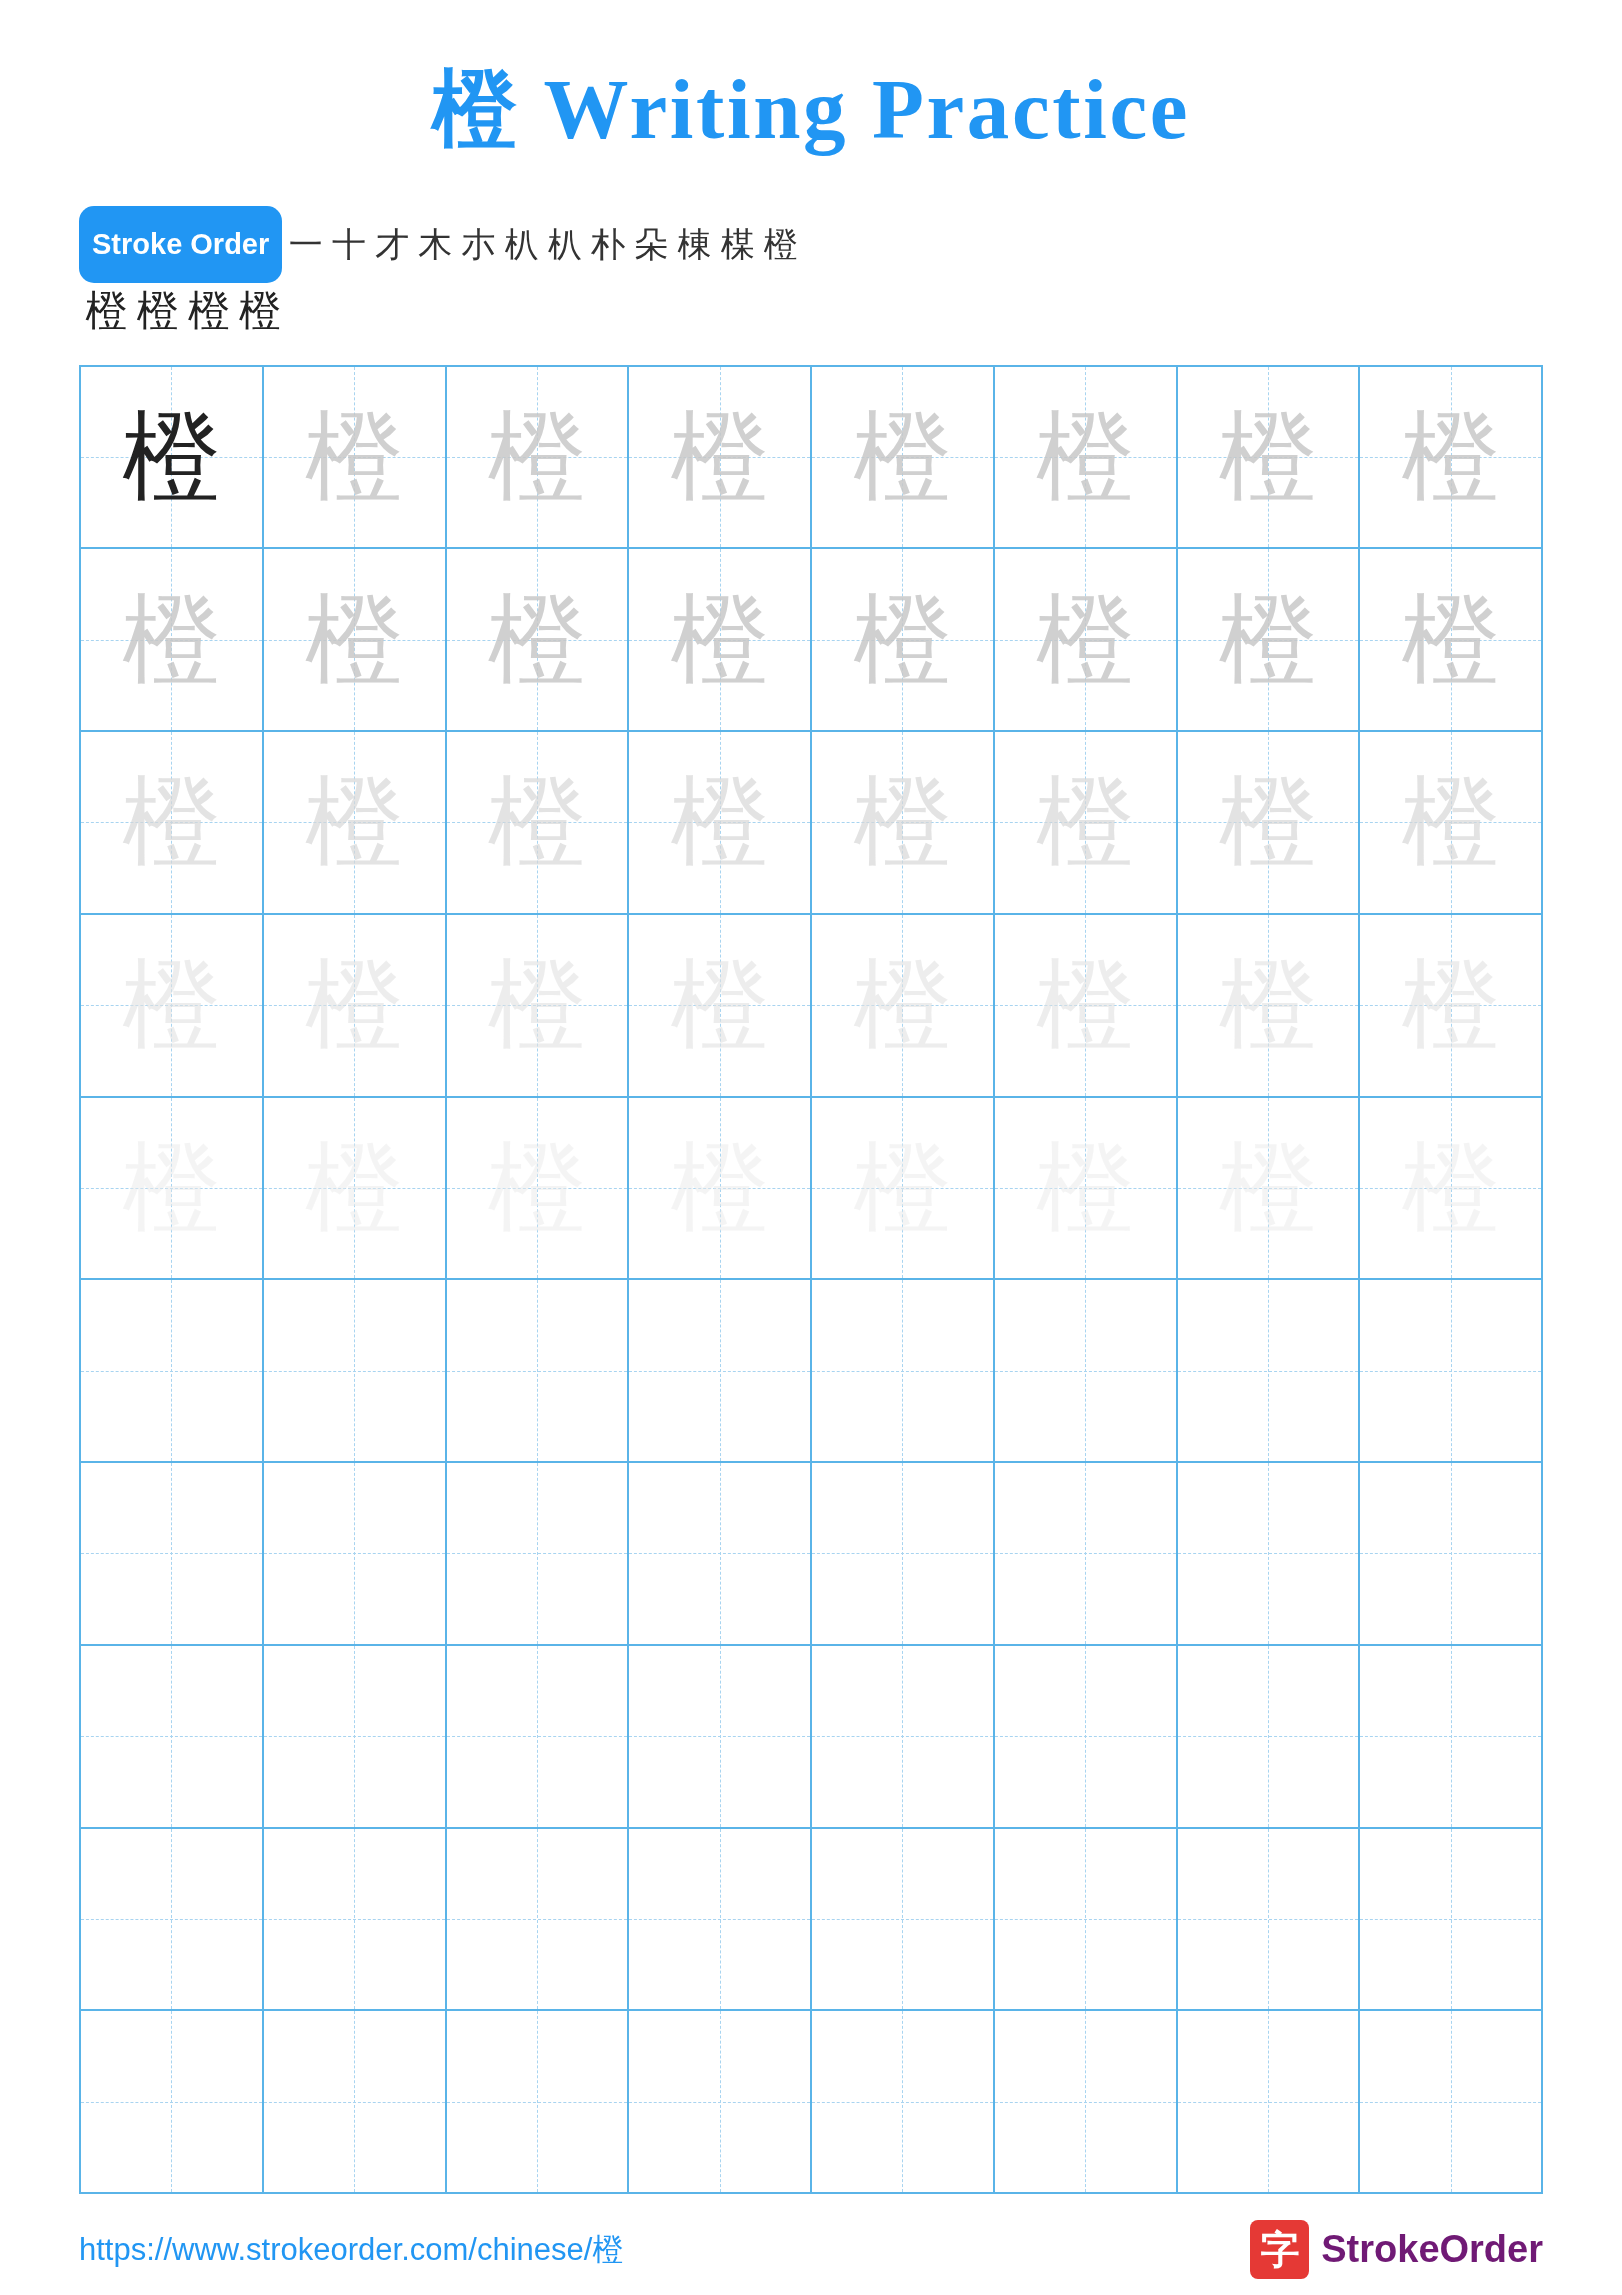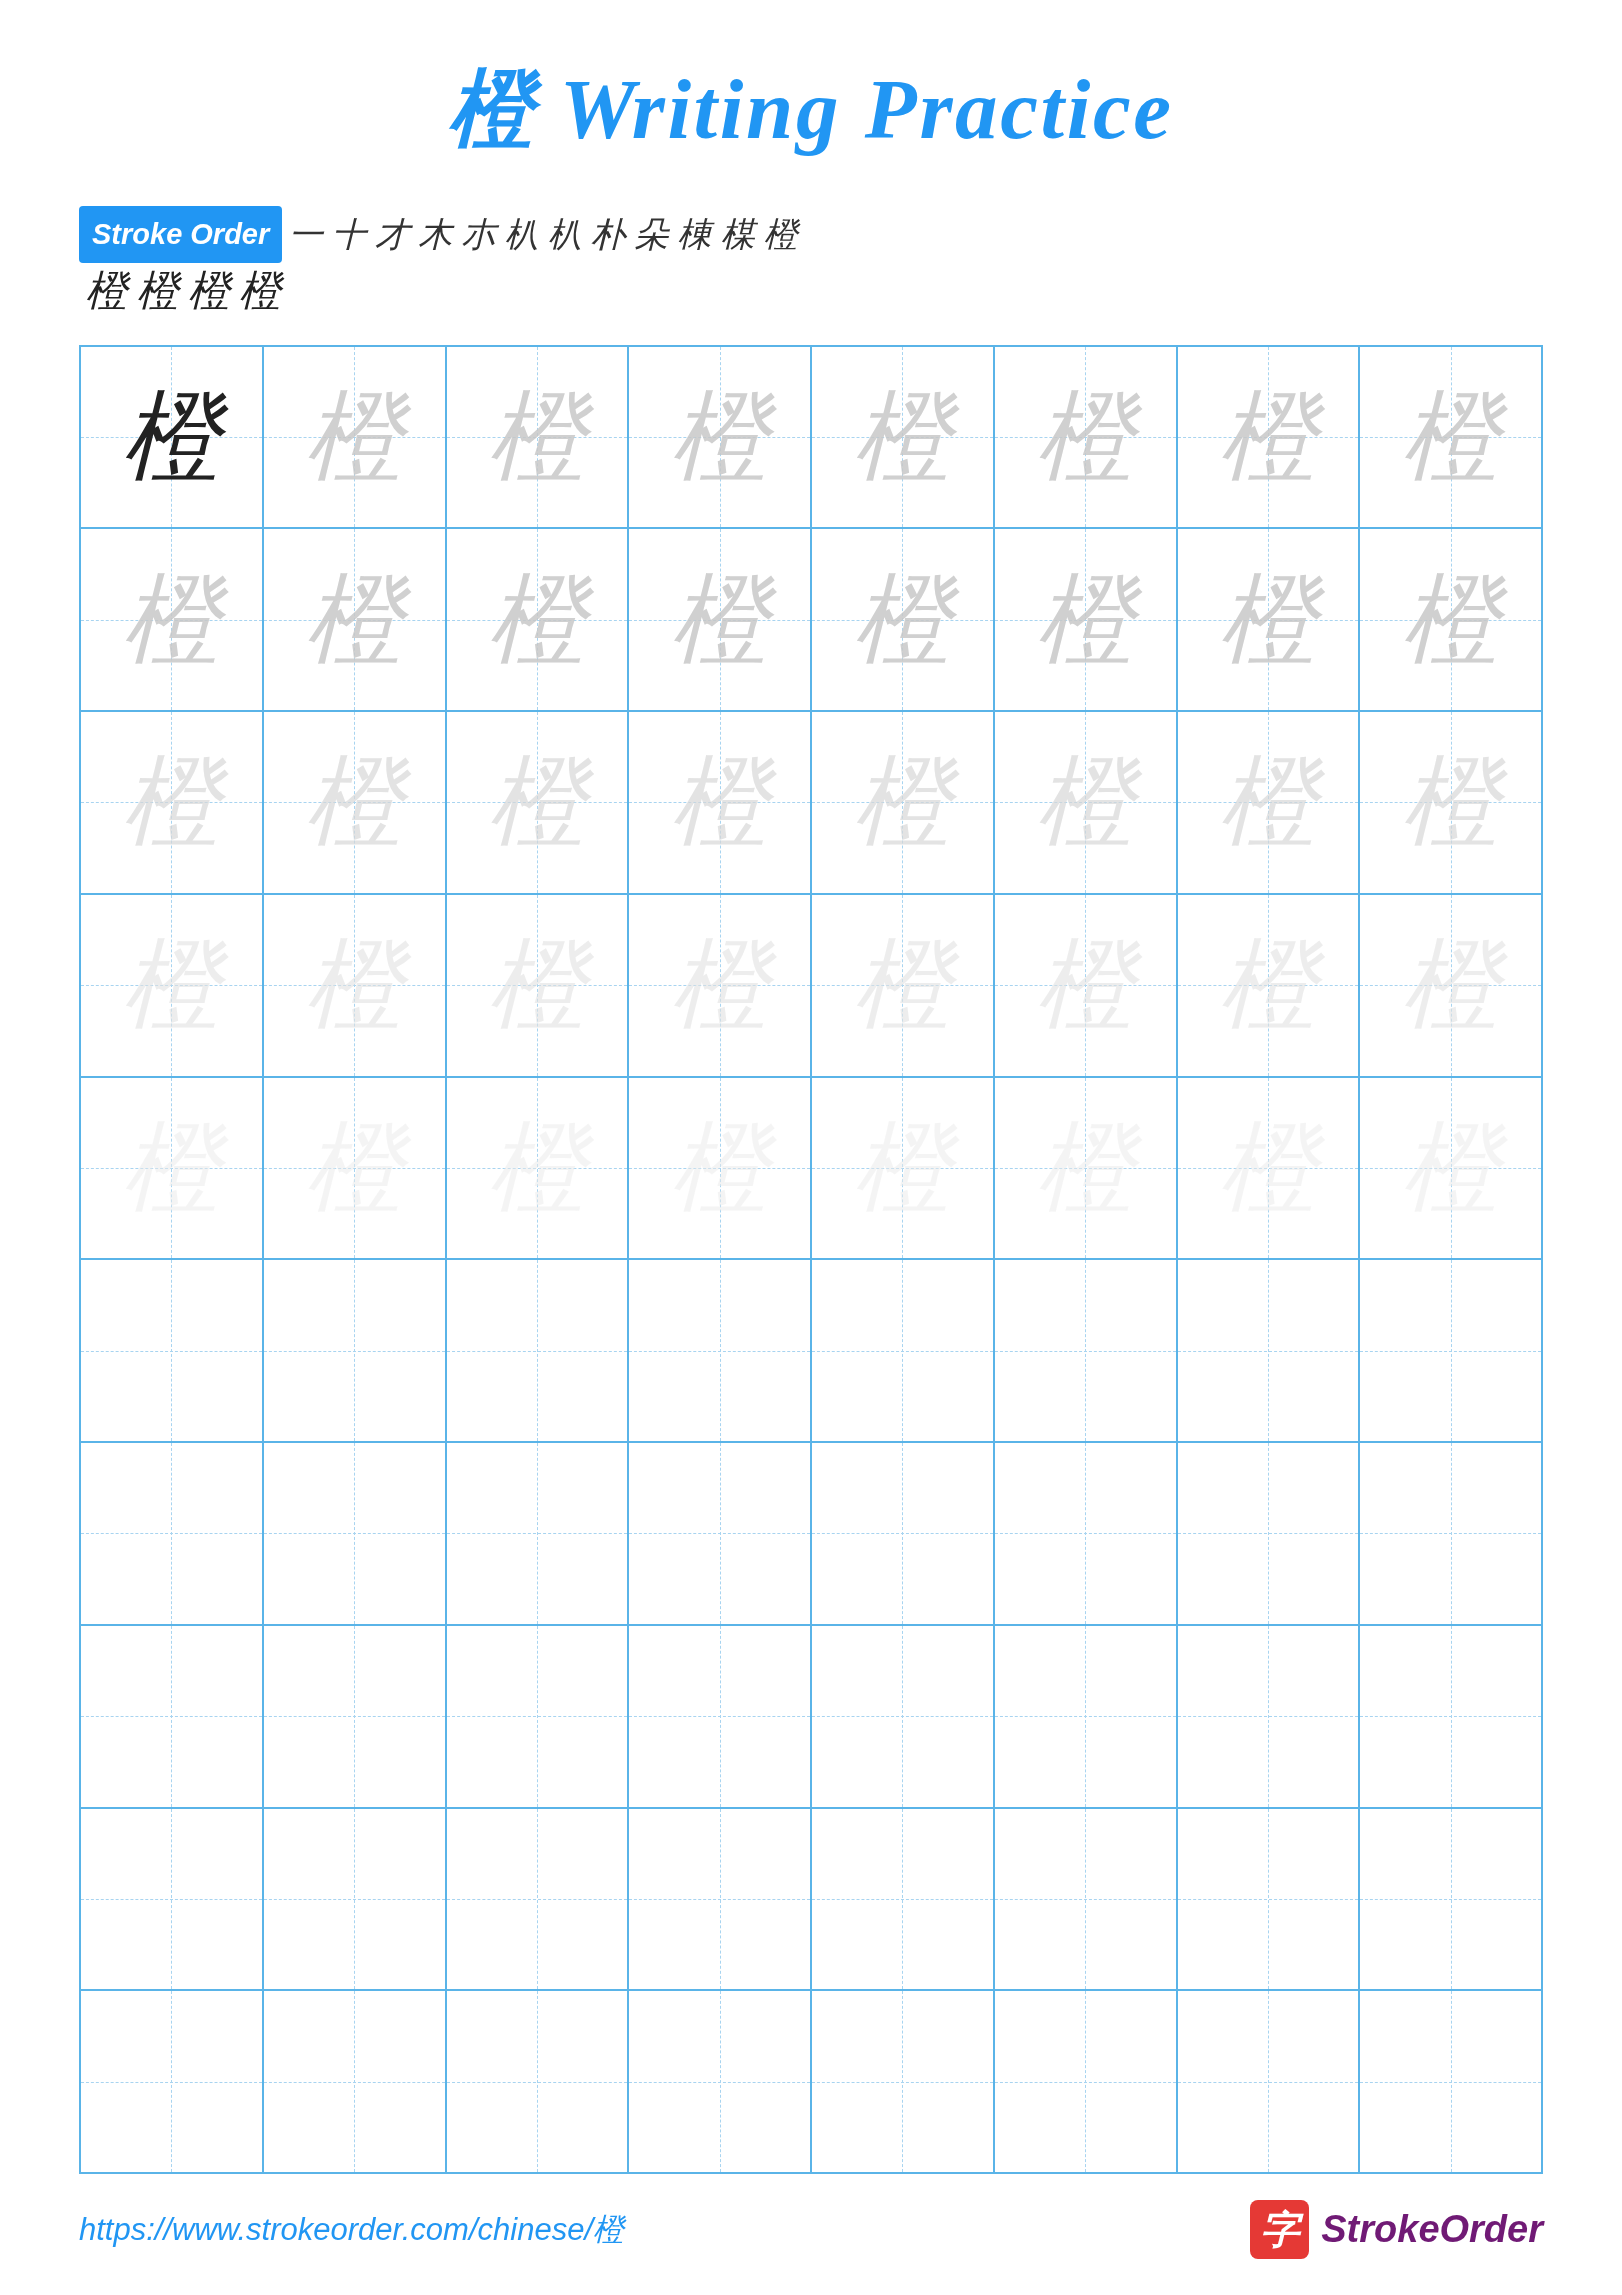--- a/index.html
+++ b/index.html
@@ -12,21 +12,20 @@
       overflow: hidden;
     }
 
     .page {
       width: 1622px;
       height: 2295px;
       padding: 52px 79px;
       display: flex;
       flex-direction: column;
       align-items: center;
-      font-style: italic;
     }
 
     .title {
       font-size: 85px;
       font-weight: bold;
       color: #2196F3;
       text-align: center;
       margin-bottom: 39px;
       letter-spacing: 2.6px;
     }
@@ -41,22 +40,22 @@
       align-items: center;
       flex-wrap: wrap;
       gap: 6.5px;
       margin-bottom: 6.5px;
     }
 
     .stroke-order-badge {
       background: #2196F3;
       color: #ffffff;
       font-size: 29px;
-      padding: 12px 13px;
-      border-radius: 4px;
+      padding: 22px 13px;
+      border-radius: 15px;
       font-family: sans-serif;
       font-weight: bold;
       white-space: nowrap;
     }
 
     .stroke-chars {
       display: flex;
       align-items: center;
       gap: 9.2px;
       flex-wrap: wrap;

